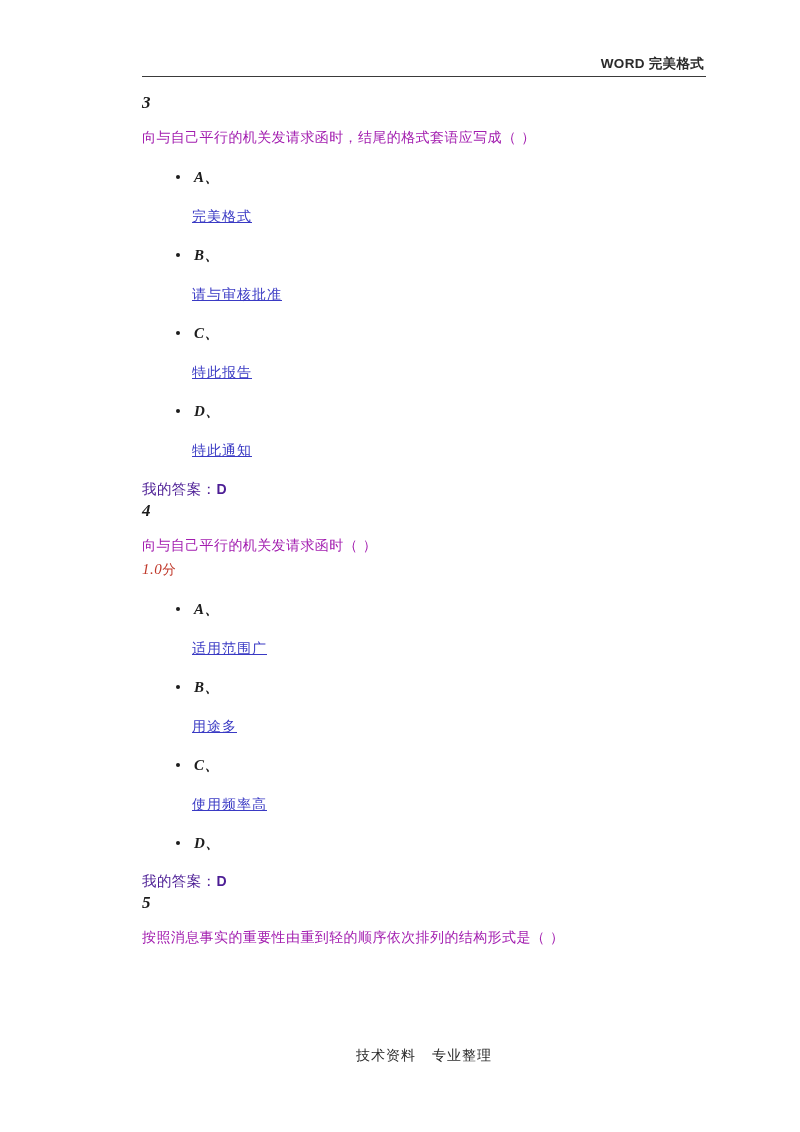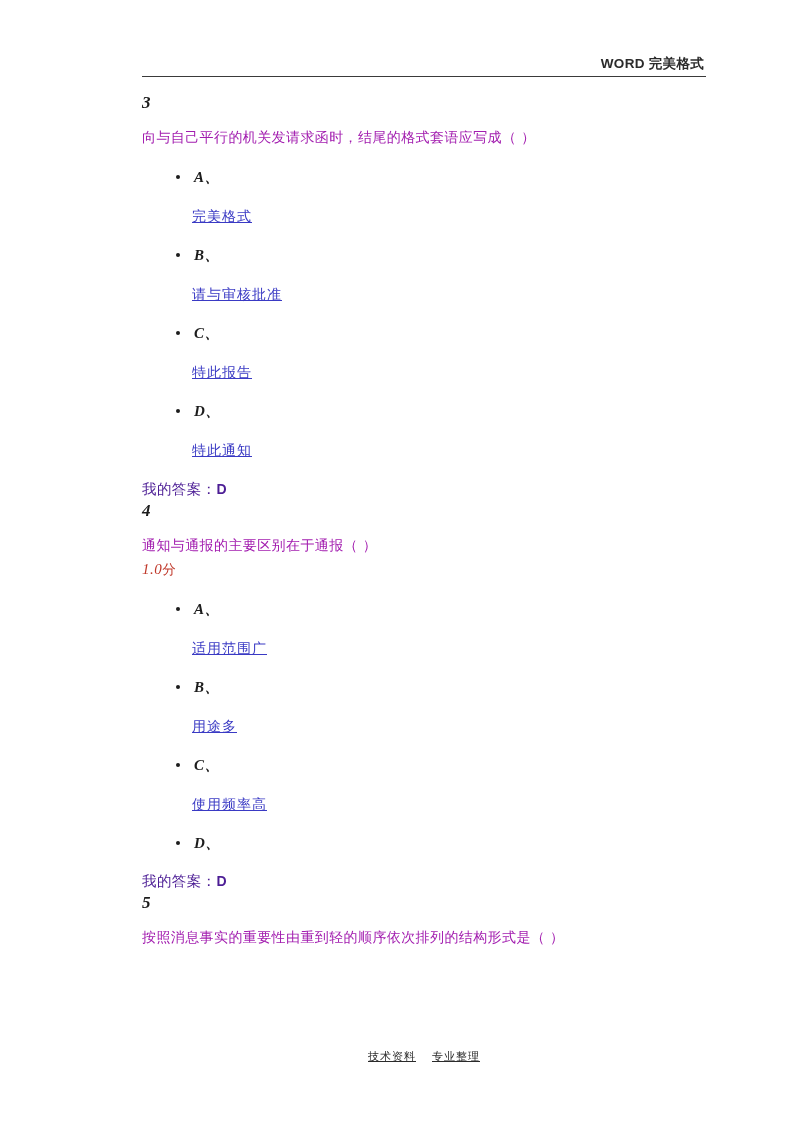--- a/index.html
+++ b/index.html
@@ -151,24 +151,23 @@
   .footer {
     position: absolute;
     left: 0;
     top: 1046px;
     width: 800px;
     text-align: center;
   }
   .footer-text {
     display: inline-block;
     font-family: "DejaVu Serif", "Liberation Serif", serif;
-    font-size: 11px;
+    font-size: 14px;
     color: #2b2b2b;
     letter-spacing: 1px;
-    text-decoration: underline;
   }
   .footer-gap { display: inline-block; width: 16px; }
 </style>
 </head>
 <body>
 
 <div class="page">
 
   <div class="header">
     <div class="header-text">WORD 完美格式</div>
@@ -216,21 +215,21 @@
           <div class="option-text-row">
             <span class="option-link">特此通知</span>
           </div>
         </li>
       </ul>
       <p class="my-answer"><span>我的答案：</span><span class="answer-value">D</span></p>
     </div>
 
     <div class="q-block">
       <p class="q-number">4</p>
-      <p class="q-stem">通知与通报的主要区别在于通报（ ）</p>
+      <p class="q-stem">向与自己平行的机关发请求函时（ ）</p>
       <p class="q-score"><span>1.0</span><span class="score-unit">分</span></p>
       <ul class="options">
         <li class="option">
           <div class="option-letter-row">
             <span class="option-bullet"></span>
             <span class="option-letter">A、</span>
           </div>
           <div class="option-text-row">
             <span class="option-link">适用范围广</span>
           </div>

